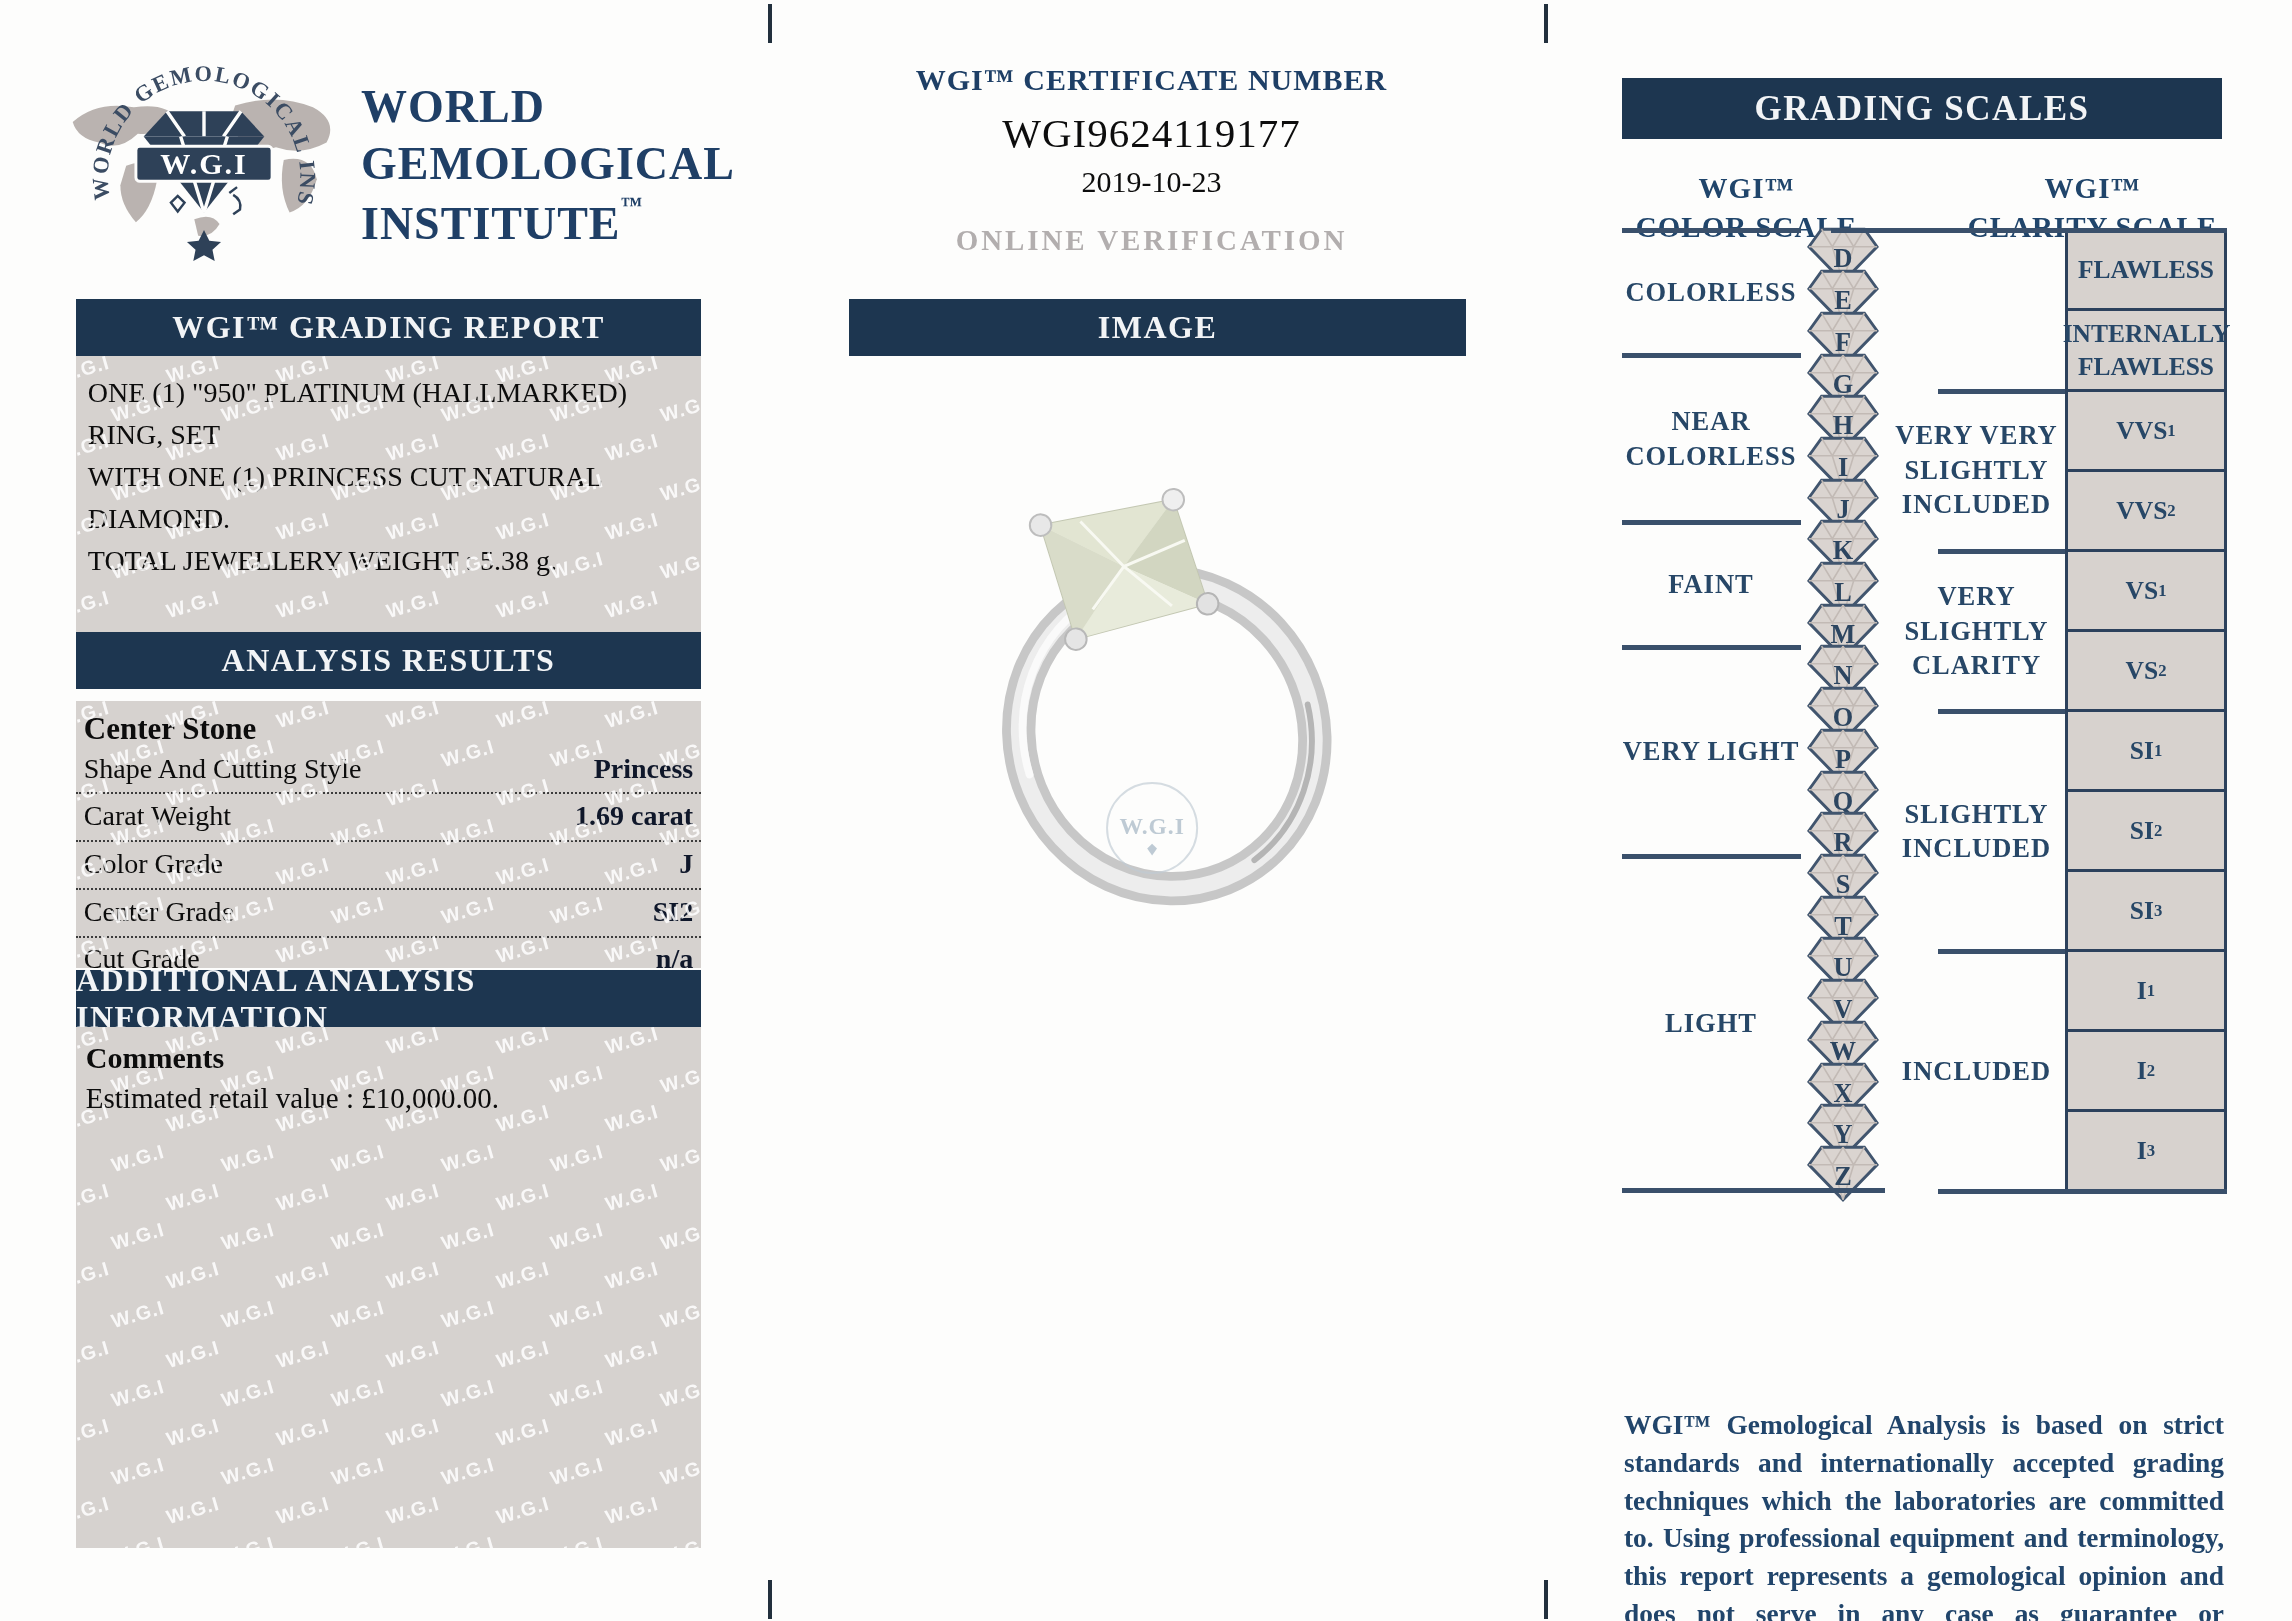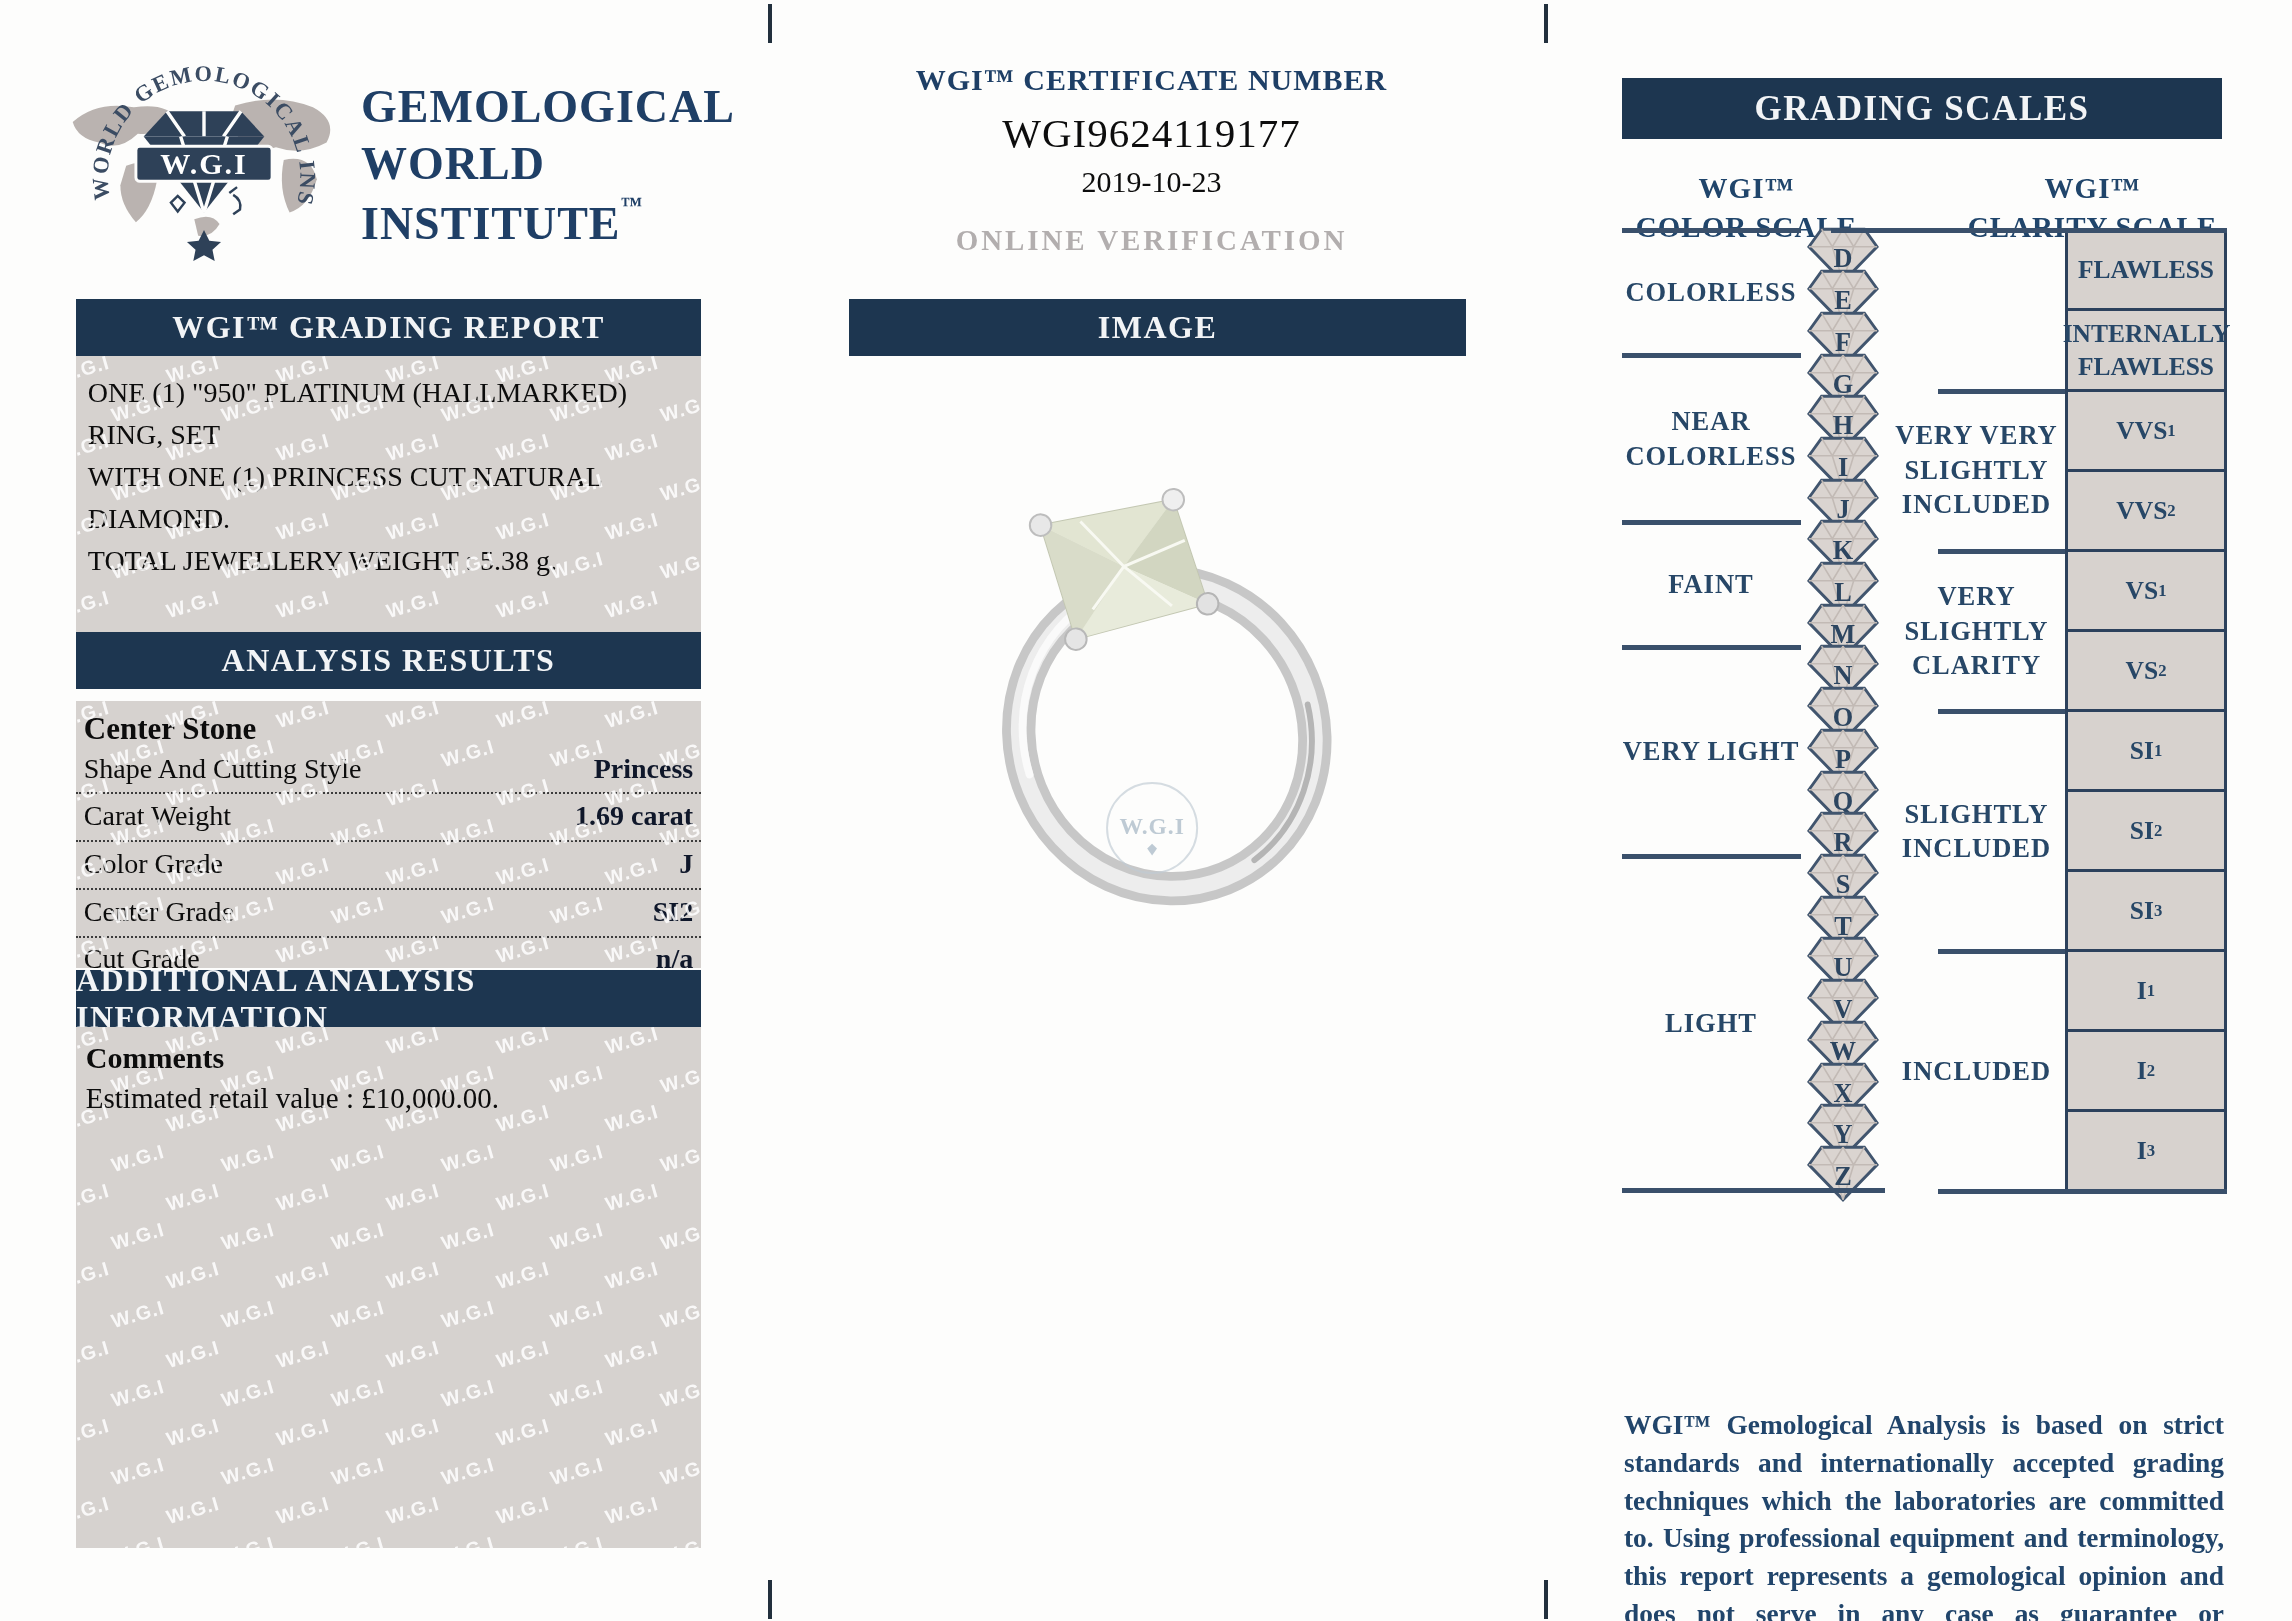--- a/index.html
+++ b/index.html
@@ -101,22 +101,22 @@
         <rect x="-70" y="-18" width="140" height="36" rx="4" fill="#2e4158" stroke="#fdfdfc" stroke-width="3"></rect>
         <text x="0" y="10" text-anchor="middle" font-family="Liberation Serif, DejaVu Serif, serif" font-size="31" font-weight="bold" fill="#ffffff" letter-spacing="2">W.G.I</text>
         <path d="M-34,40 l7,-7 7,7 -7,9 z" fill="none" stroke="#2e4158" stroke-width="2.5"></path>
         <path d="M30,32 q9,5 7,15 l-7,5 m-4,-22 l8,-6" fill="none" stroke="#2e4158" stroke-width="2.5"></path>
       </g>
       <path d="M150,186 l5.5,11 12,1.5 -8.8,8 2.3,11.5 -11,-6 -11,6 2.3,-11.5 -8.8,-8 12,-1.5 Z" fill="#2e4158"></path>
     </svg>
   </div>
 
   <div class="institute-title">
+    <div>WORLD</div>
     <div>GEMOLOGICAL</div>
-    <div>WORLD</div>
     <div><span>INSTITUTE</span><sup>™</sup></div>
   </div>
 
   <div class="bar" style="top:299px;">
     <span>WGI™ GRADING REPORT</span>
   </div>
 
   <div class="graybox watermark" style="top:356px;height:276px;">
     <div class="desc-text">ONE (1) "950" PLATINUM (HALLMARKED) RING, SET
 WITH ONE (1) PRINCESS CUT NATURAL DIAMOND.

